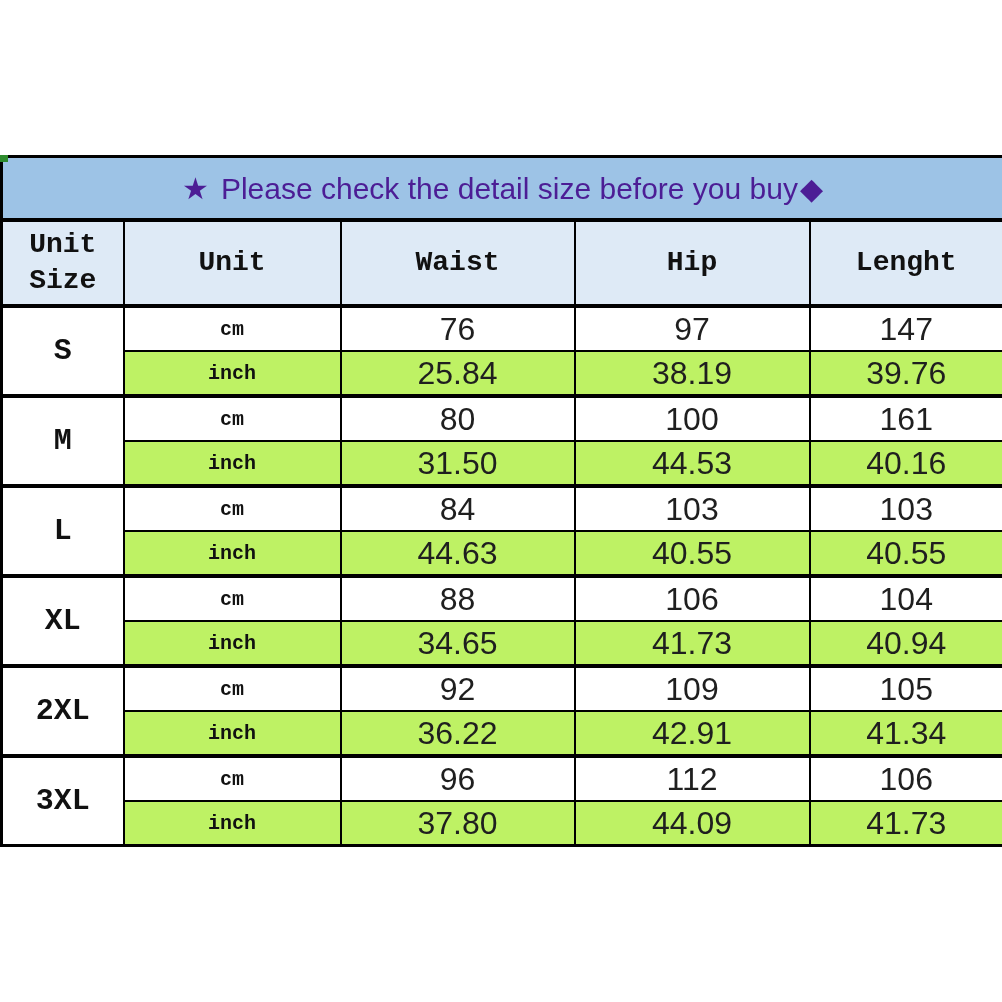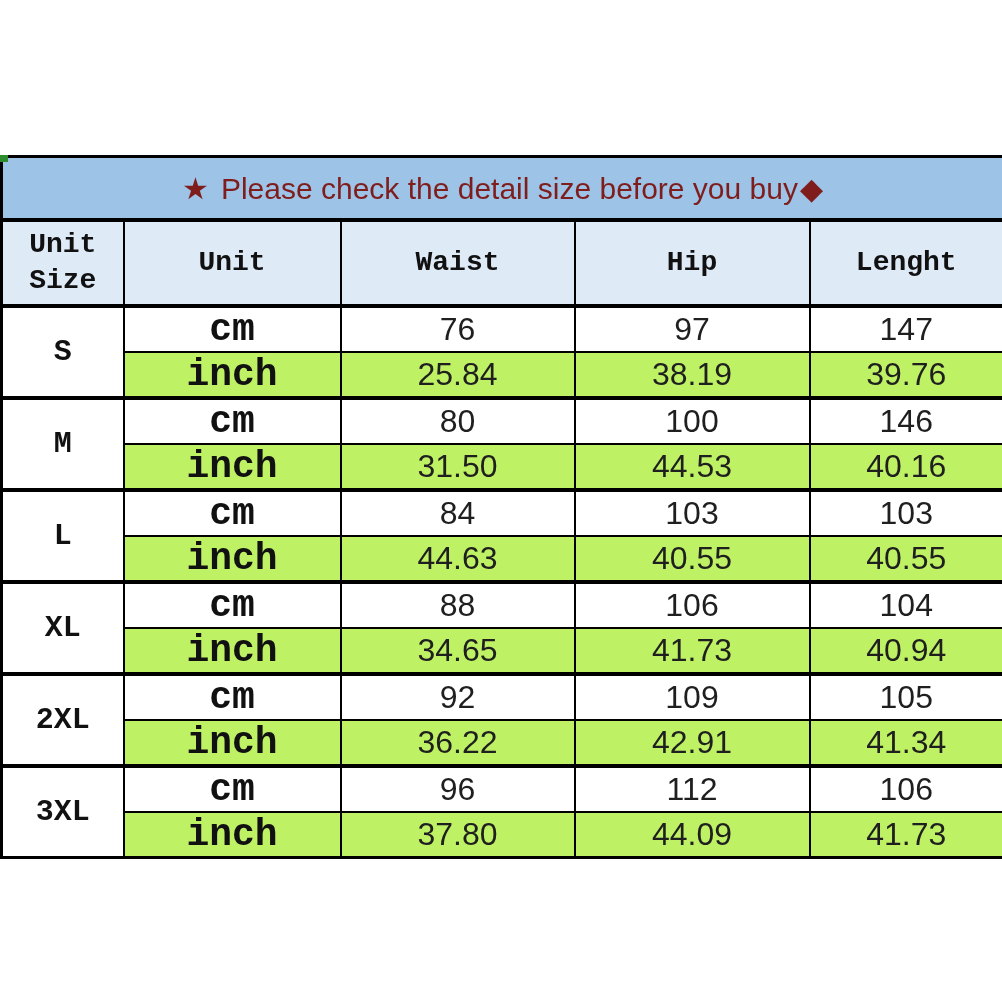--- a/index.html
+++ b/index.html
@@ -28,21 +28,21 @@
     color: #111111;
     overflow: hidden;
   }
   
   .banner-cell {
     height: 60px;
     background: #9DC3E6;
     border-bottom-width: 4px;
     font-family: "Liberation Sans", sans-serif;
     font-size: 30px;
-    color: #7f1d1d;
+    color: #4c1d95;
   }
   .banner-cell .star { margin-right: 12px; }
   .banner-cell .diamond { margin-left: 2px; }
   
   .head-row th {
     height: 82px;
     background: #DEEAF6;
     font-family: "Liberation Mono", monospace;
     font-weight: 700;
     font-size: 28px;
@@ -57,21 +57,21 @@
   .inch-row td { background: #bef264; }
   .size-cell {
     background: #ffffff !important;
     font-family: "Liberation Mono", monospace;
     font-weight: 700;
     font-size: 30px;
   }
   .unit-cell {
     font-family: "Liberation Mono", monospace;
     font-weight: 700;
-    font-size: 38px;
+    font-size: 20px;
   }
   .num-cell {
     font-family: "Liberation Sans", sans-serif;
     font-size: 32px;
     color: #1f1f1f;
   }
   .corner-mark {
     position: absolute;
     top: 155px;
     left: 0;
@@ -124,21 +124,21 @@
       <td class="num-cell">25.84</td>
       <td class="num-cell">38.19</td>
       <td class="num-cell">39.76</td>
     </tr>
 
     <tr class="cm-row group-top">
       <td class="size-cell" rowspan="2">M</td>
       <td class="unit-cell">cm</td>
       <td class="num-cell">80</td>
       <td class="num-cell">100</td>
-      <td class="num-cell">146</td>
+      <td class="num-cell">161</td>
     </tr>
     <tr class="inch-row">
       <td class="unit-cell">inch</td>
       <td class="num-cell">31.50</td>
       <td class="num-cell">44.53</td>
       <td class="num-cell">40.16</td>
     </tr>
 
     <tr class="cm-row group-top">
       <td class="size-cell" rowspan="2">L</td>

